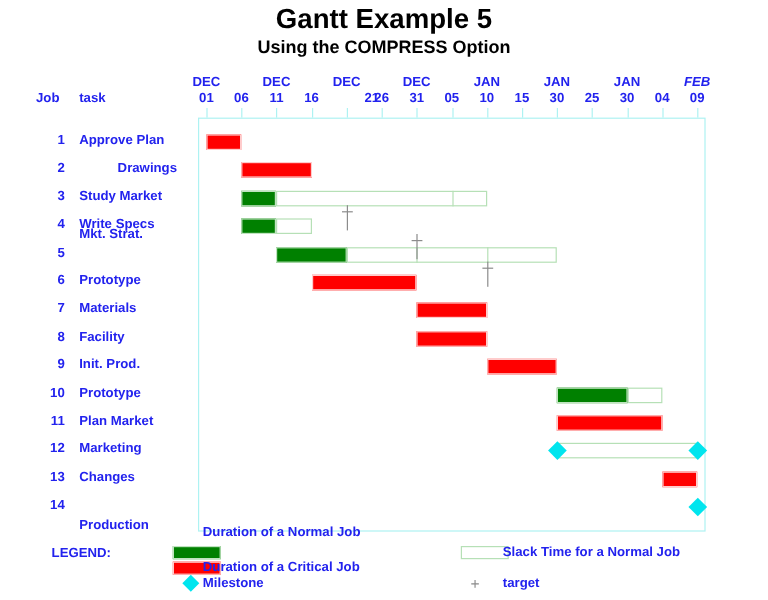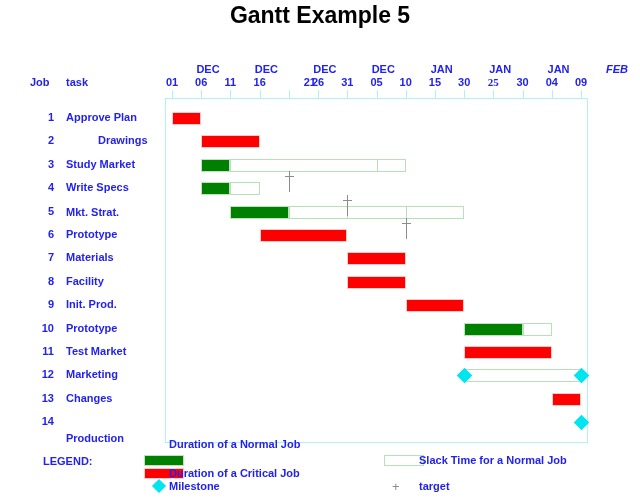--- a/index.html
+++ b/index.html
@@ -17,21 +17,21 @@
   .subtitle{
     position:absolute;left:0;top:31px;width:640px;text-align:center;
     font-size:15px;font-weight:bold;color:#000000;
   }
 
   
   .axis-tick-label{
     position:absolute;color:#2222ee;font-size:11px;font-weight:bold;
     text-align:center;white-space:nowrap;
   }
-  .axis-month{top:63px;margin-left:36px;}
+  .axis-month{top:63px;}
   .axis-day{top:76px;}
   .tick{
     position:absolute;width:1px;background:#aef2f2;top:90px;height:8px;
   }
 
   
   .hdr{
     position:absolute;color:#2222ee;font-size:11px;font-weight:bold;top:76px;
   }
   #hdr-job{left:30px;}
@@ -83,20 +83,21 @@
     white-space:nowrap;
   }
   .lg-plus{position:absolute;color:#8c8c8c;font-size:13px;font-weight:normal;}
 </style>
 </head>
 <body>
 
 <div id="stage">
 
   <div class="title">Gantt Example 5</div>
+  <div class="subtitle">Using the COMPRESS Option</div>
 
   <div class="hdr" id="hdr-job">Job</div>
   <div class="hdr" id="hdr-task">task</div>
 
   <div id="axis-layer">
       <div class="tick" style="left: 172px;"></div>
       <div class="axis-tick-label axis-day" style="left: 157px; width: 30px;">01</div>
       <div class="axis-tick-label axis-month" style="left: 157px; width: 30px;">DEC</div>
       <div class="tick" style="left: 201.214px;"></div>
       <div class="axis-tick-label axis-day" style="left: 186.214px; width: 30px;">06</div>
@@ -117,21 +118,21 @@
       <div class="axis-tick-label axis-day" style="left: 361.5px; width: 30px;">05</div>
       <div class="tick" style="left: 405.714px;"></div>
       <div class="axis-tick-label axis-day" style="left: 390.714px; width: 30px;">10</div>
       <div class="axis-tick-label axis-month" style="left: 390.714px; width: 30px;">JAN</div>
       <div class="tick" style="left: 434.929px;"></div>
       <div class="axis-tick-label axis-day" style="left: 419.929px; width: 30px;">15</div>
       <div class="tick" style="left: 464.143px;"></div>
       <div class="axis-tick-label axis-day" style="left: 449.143px; width: 30px;">30</div>
       <div class="axis-tick-label axis-month" style="left: 449.143px; width: 30px;">JAN</div>
       <div class="tick" style="left: 493.357px;"></div>
-      <div class="axis-tick-label axis-day" style="left: 478.357px; width: 30px; font-family: Liberation Serif, serif;">25</div>
+      <div class="axis-tick-label axis-day" style="left: 478.357px; width: 30px;">25</div>
       <div class="tick" style="left: 522.571px;"></div>
       <div class="axis-tick-label axis-day" style="left: 507.571px; width: 30px;">30</div>
       <div class="axis-tick-label axis-month" style="left: 507.571px; width: 30px;">JAN</div>
       <div class="tick" style="left: 551.786px;"></div>
       <div class="axis-tick-label axis-day" style="left: 536.786px; width: 30px;">04</div>
       <div class="tick" style="left: 581px;"></div>
       <div class="axis-tick-label axis-day" style="left: 566px; width: 30px;">09</div>
       <div class="axis-tick-label axis-month" style="left: 566px; width: 30px; font-style: italic;">FEB</div>
     </div>
 
@@ -151,21 +152,21 @@
       <div class="bar bar-normal" style="left: 201.214px; top: 158.8px; width: 29.2143px;"></div>
       <div class="row-num" style="top: 181.2px;">4</div>
       <div class="row-task" style="top: 181.2px;">Write Specs</div>
       <div class="bar bar-slack" style="left: 230.429px; top: 182.2px; width: 29.2143px;"></div>
       <div class="bar bar-normal" style="left: 201.214px; top: 182.2px; width: 29.2143px;"></div>
       <div class="target" style="left: 284.857px; top: 171.2px; width: 9px; height: 21px;">
         <div class="tv"></div>
         <div class="th"></div>
       </div>
       <div class="row-num" style="top: 204.6px;">5</div>
-      <div class="row-task" style="top: 206px;">Mkt. Strat.</div>
+      <div class="row-task" style="top: 189px;">Mkt. Strat.</div>
       <div class="bar bar-slack" style="left: 288.857px; top: 205.6px; width: 175.286px;"></div>
       <div class="slack-div" style="left: 347.286px; top: 205.6px;"></div>
       <div class="slack-div" style="left: 405.714px; top: 205.6px;"></div>
       <div class="bar bar-normal" style="left: 230.429px; top: 205.6px; width: 58.4286px;"></div>
       <div class="target" style="left: 343.286px; top: 194.6px; width: 9px; height: 21px;">
         <div class="tv"></div>
         <div class="th"></div>
       </div>
       <div class="row-num" style="top: 228px;">6</div>
       <div class="row-task" style="top: 228px;">Prototype</div>
@@ -181,21 +182,21 @@
       <div class="row-task" style="top: 274.8px;">Facility</div>
       <div class="bar bar-critical" style="left: 347.286px; top: 275.8px; width: 58.4286px;"></div>
       <div class="row-num" style="top: 298.2px;">9</div>
       <div class="row-task" style="top: 298.2px;">Init. Prod.</div>
       <div class="bar bar-critical" style="left: 405.714px; top: 299.2px; width: 58.4286px;"></div>
       <div class="row-num" style="top: 321.6px;">10</div>
       <div class="row-task" style="top: 321.6px;">Prototype</div>
       <div class="bar bar-slack" style="left: 522.571px; top: 322.6px; width: 29.2143px;"></div>
       <div class="bar bar-normal" style="left: 464.143px; top: 322.6px; width: 58.4286px;"></div>
       <div class="row-num" style="top: 345px;">11</div>
-      <div class="row-task" style="top: 345px;">Test Market</div>
+      <div class="row-task" style="top: 345px;">Plan Market</div>
       <div class="bar bar-critical" style="left: 464.143px; top: 346px; width: 87.6429px;"></div>
       <div class="row-num" style="top: 368.4px;">12</div>
       <div class="row-task" style="top: 368.4px;">Marketing</div>
       <div class="bar bar-slack" style="left: 464.143px; top: 369.4px; width: 116.857px;"></div>
       <div class="milestone" style="left: 458.643px; top: 370.4px;"></div>
       <div class="milestone" style="left: 575.5px; top: 370.4px;"></div>
       <div class="row-num" style="top: 391.8px;">13</div>
       <div class="row-task" style="top: 391.8px;">Changes</div>
       <div class="bar bar-critical" style="left: 551.786px; top: 392.8px; width: 29.2143px;"></div>
       <div class="row-num" style="top: 415.2px;">14</div>

